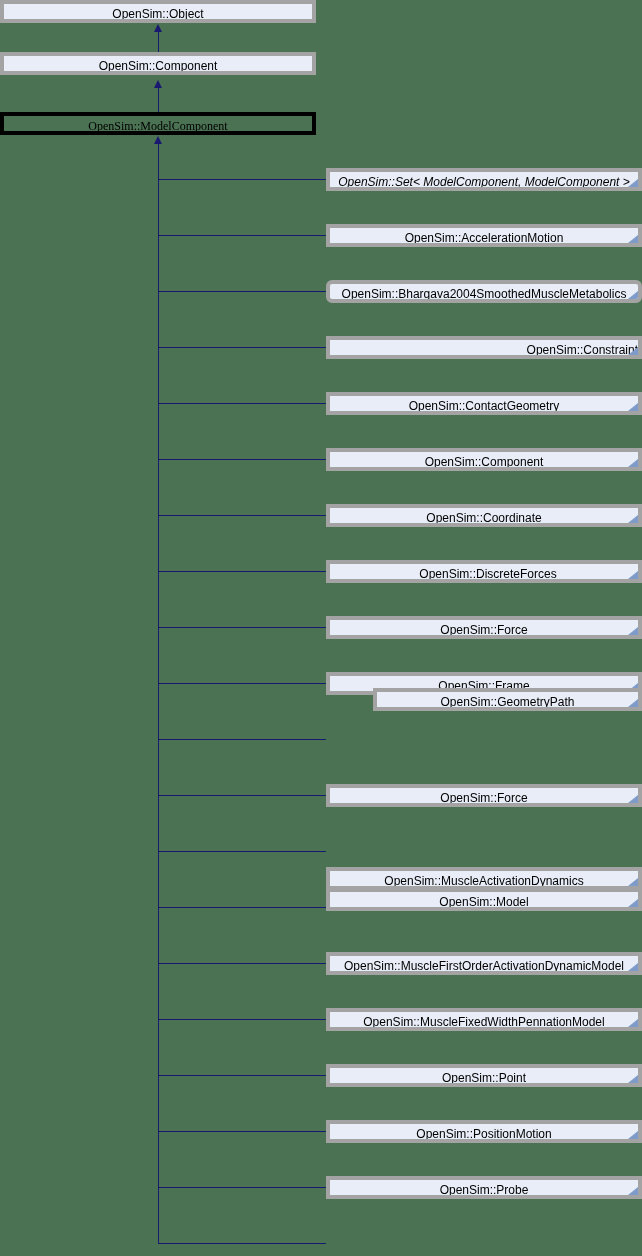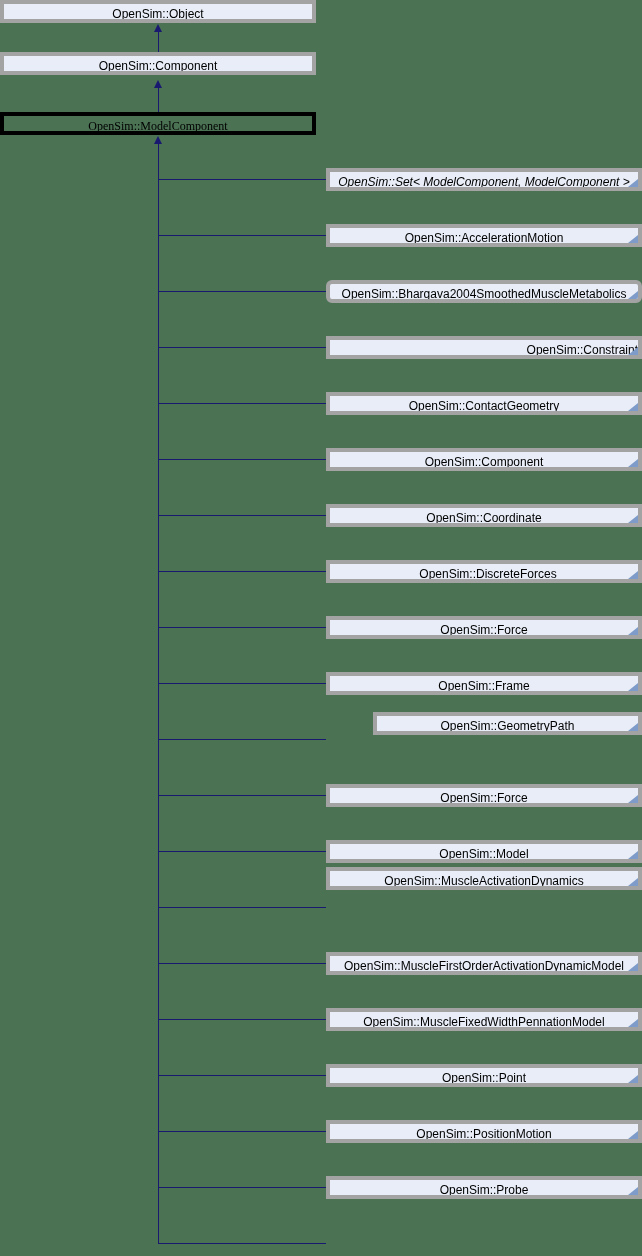--- a/index.html
+++ b/index.html
@@ -63,25 +63,25 @@
       <div class="node dnode" style="top: 448px;">OpenSim::Component</div>
       <div class="hline" style="top: 515px;"></div>
       <div class="node dnode" style="top: 504px; text-decoration: underline;">OpenSim::Coordinate</div>
       <div class="hline" style="top: 571px;"></div>
       <div class="node dnode" style="top: 560px; padding-left: 8px;">OpenSim::DiscreteForces</div>
       <div class="hline" style="top: 627px;"></div>
       <div class="node dnode" style="top: 616px;">OpenSim::Force</div>
       <div class="hline" style="top: 683px;"></div>
       <div class="node dnode" style="top: 672px;">OpenSim::Frame</div>
       <div class="hline" style="top: 739px;"></div>
-      <div class="node dnode" style="top: 712px; margin-left: 47px;">OpenSim::GeometryPath</div>
+      <div class="node dnode" style="top: 688px; margin-left: 47px;">OpenSim::GeometryPath</div>
       <div class="hline" style="top: 795px;"></div>
       <div class="node dnode" style="top: 784px;">OpenSim::Force</div>
       <div class="hline" style="top: 851px;"></div>
-      <div class="node dnode" style="top: 840px; text-align: center;">OpenSim::Model</div>
+      <div class="node dnode" style="top: 888px; text-align: center;">OpenSim::Model</div>
       <div class="hline" style="top: 907px;"></div>
       <div class="node dnode" style="top: 844px; margin-top: 23px;">OpenSim::MuscleActivationDynamics</div>
       <div class="hline" style="top: 963px;"></div>
       <div class="node dnode" style="top: 952px;">OpenSim::MuscleFirstOrderActivationDynamicModel</div>
       <div class="hline" style="top: 1019px;"></div>
       <div class="node dnode" style="top: 1008px;">OpenSim::MuscleFixedWidthPennationModel</div>
       <div class="hline" style="top: 1075px;"></div>
       <div class="node dnode" style="top: 1064px;">OpenSim::Point</div>
       <div class="hline" style="top: 1131px;"></div>
       <div class="node dnode" style="top: 1120px;">OpenSim::PositionMotion</div>

